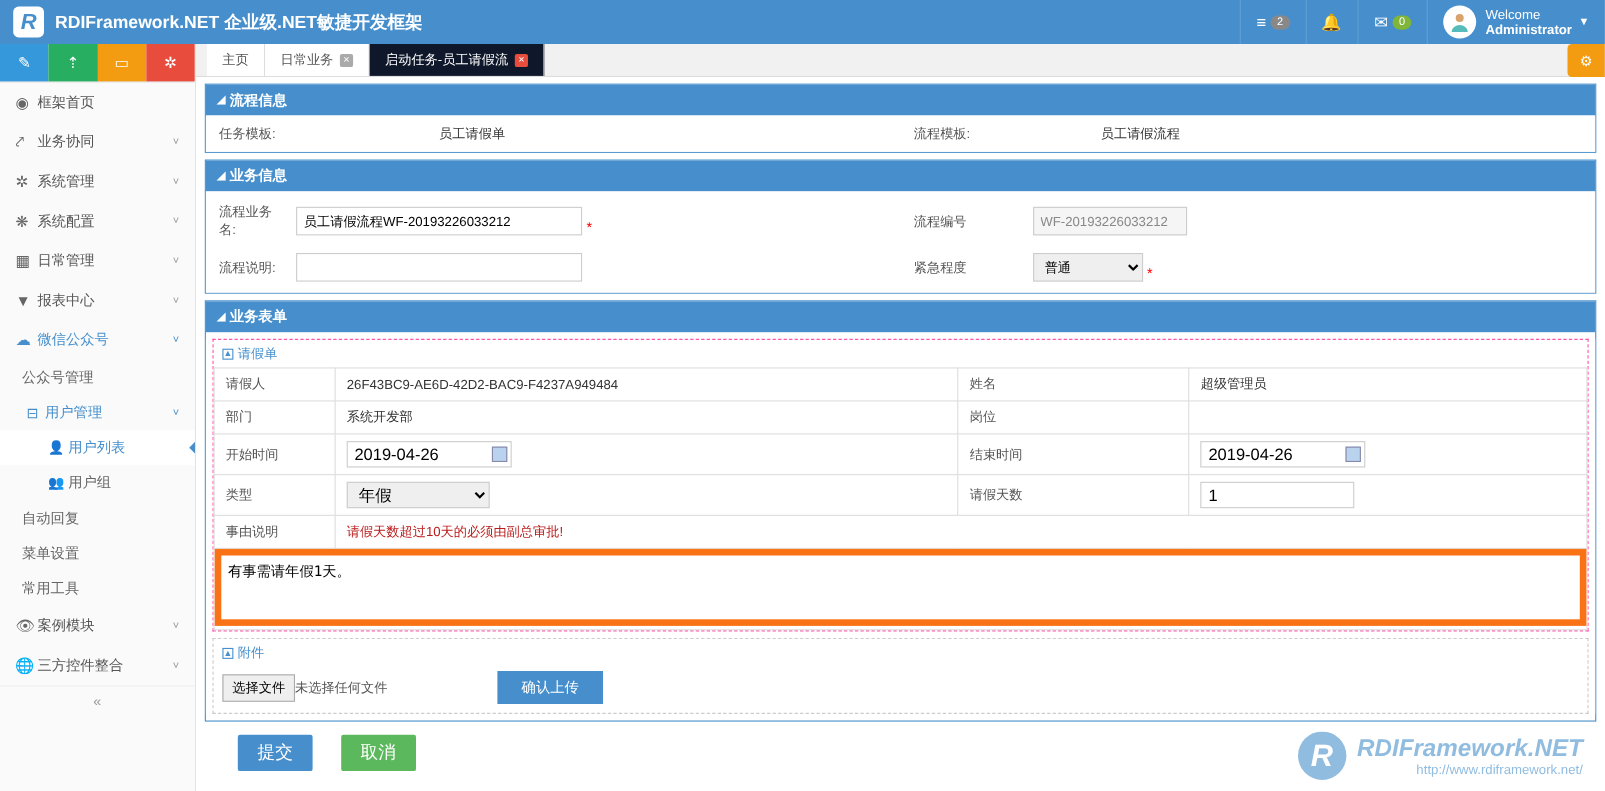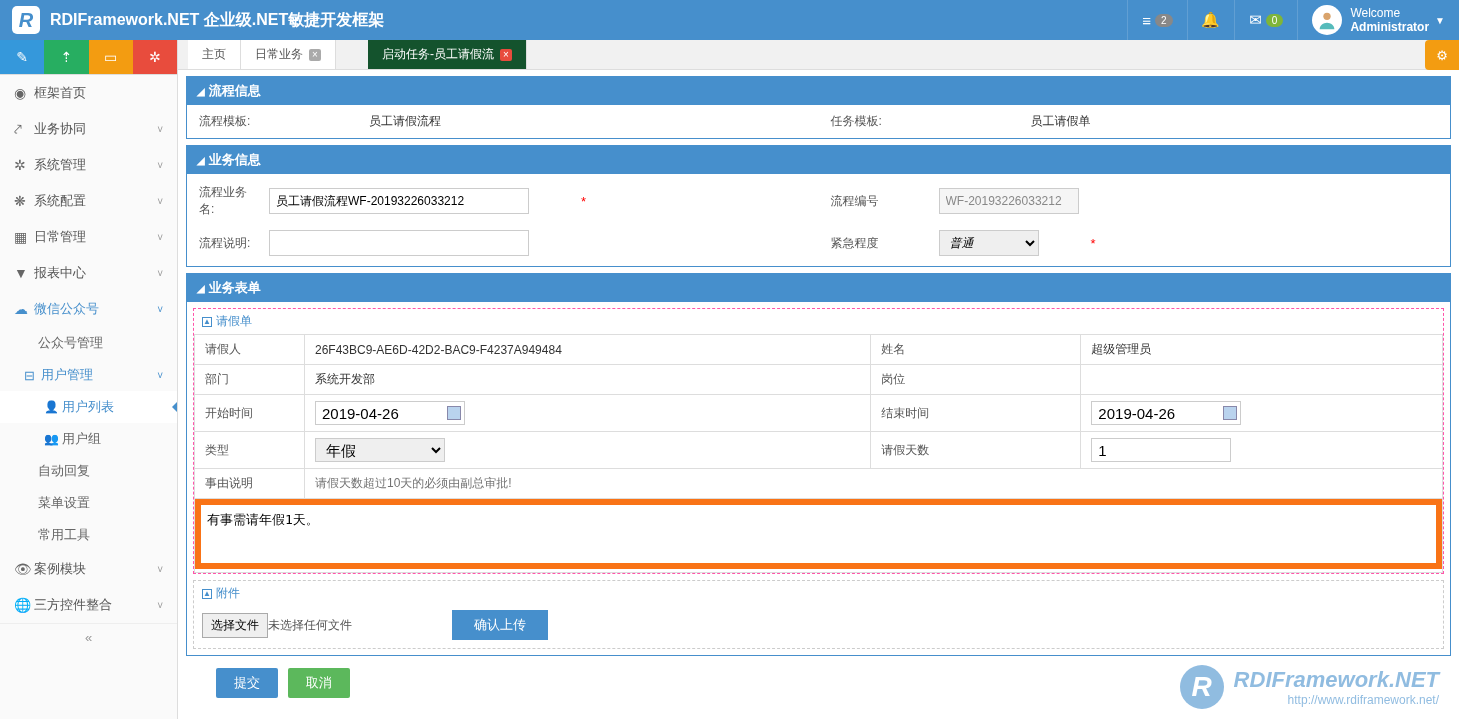--- a/index.html
+++ b/index.html
@@ -30,31 +30,31 @@
     .sb-tool.c2 { background: #27ae61; }
     .sb-tool.c3 { background: #f39c11; }
     .sb-tool.c4 { background: #e84c3d; }
     
     .sb-item { display: flex; align-items: center; height: 36px; padding: 0 14px; cursor: pointer; border-bottom: 0px solid #eee; color: #555; }
     .sb-item .icon { width: 20px; font-size: 14px; color: #666; }
     .sb-item .label { flex: 1; font-size: 13px; }
     .sb-item .chev { font-size: 10px; color: #999; }
     .sb-item.expanded .icon { color: #468fcc; }
     .sb-item.expanded .label { color: #468fcc; }
-    .sb-sub { padding: 0 14px 0 38px; height: 32px; display: flex; align-items: center; cursor: pointer; color: #666; font-size: 13px; }
+    .sb-sub { padding: 0 14px 0 20px; height: 32px; display: flex; align-items: center; cursor: pointer; color: #666; font-size: 13px; }
     .sb-sub.active { background: #fff; color: #468fcc; font-weight: 500; position: relative; }
     .sb-sub.active::after { content: ""; position: absolute; right: -1px; top: 50%; transform: translateY(-50%); border: 6px solid transparent; border-right-color: #468fcc; }
     .sb-sub .icon { width: 18px; font-size: 12px; }
     .sb-collapse { text-align: center; padding: 6px; border-top: 1px solid #eee; color: #999; cursor: pointer; }
     
     
     .main { flex: 1; display: flex; flex-direction: column; overflow: hidden; position: relative; }
     .tabs { height: 30px; background: #f1f1f1; border-bottom: 1px solid #ddd; display: flex; align-items: stretch; padding-left: 10px; position: relative; }
     .tab { padding: 0 14px; display: flex; align-items: center; font-size: 12px; border-right: 1px solid #ddd; cursor: pointer; background: #fff; position: relative; color: #555; }
-    .tab.active-blue { background: #14532d; color: #fff; margin-left: 32px; }
+    .tab.active-blue { background: #0f172a; color: #fff; }
     .tab .close { margin-left: 6px; font-size: 10px; background: #aaa; color: #fff; width: 12px; height: 12px; display: flex; align-items: center; justify-content: center; border-radius: 2px; }
     .tab.active-blue .close { background: #e84c3d; }
     .tab-gear { position: absolute; right: 0; top: 0; width: 34px; height: 30px; background: #f39c11; color: #fff; display: flex; align-items: center; justify-content: center; cursor: pointer; border-radius: 4px 0 0 4px; }
     
     
     .content { flex: 1; padding: 0 8px 8px 8px; overflow-y: auto; }
     .panel { border: 1px solid #468fcc; margin-top: 6px; }
     .panel-hd { background: #468fcc; color: #fff; padding: 5px 10px; font-size: 13px; font-weight: bold; display: flex; align-items: center; }
     .panel-hd .caret { margin-right: 4px; font-size: 10px; }
     .panel-bd { background: #fff; }
@@ -62,49 +62,49 @@
     .info-row { display: flex; }
     .info-cell { display: flex; border-bottom: 0px solid #eee; }
     .info-cell.half { width: 50%; }
     .info-label { width: 170px; padding: 8px 12px; color: #555; font-size: 12px; }
     .info-value { flex: 1; padding: 8px 12px; color: #333; font-size: 12px; }
     
     .form-row { display: flex; padding: 6px 0; }
     .form-cell { display: flex; align-items: center; }
     .form-cell.half { width: 50%; }
     .form-label { width: 82px; padding: 0 12px; text-align: left; font-size: 12px; color: #555; }
-    .form-control { flex: 1; padding-right: 14px; display: flex; align-items: center; gap: 48px; }
+    .form-control { flex: 1; padding-right: 14px; display: flex; align-items: flex-end; }
     .form-control input[type=text], .form-control select { height: 26px; padding: 2px 6px; border: 1px solid #ccc; font-size: 12px; width: 100%; }
     .form-control input.short { width: 260px; }
     .form-control input.medium { width: 140px; }
-    .form-control select.short { width: 100px; font-style: italic; }
+    .form-control select.short { width: 100px; }
     .form-control .req { color: red; margin-left: 4px; }
     .dateinput { position: relative; width: 150px; }
     .dateinput input { width: 100%; padding-right: 24px; }
     .dateinput .cal { position: absolute; right: 4px; top: 5px; width: 14px; height: 14px; background: linear-gradient(#b9d3ee,#b9d3ee); border: 1px solid #88a; }
     
     .sub-panel { border: 1px dashed #f5a; margin: 6px; }
     .sub-hd { padding: 4px 8px; color: #468fcc; font-size: 12px; display: flex; align-items: center; }
     .sub-hd .caret { margin-right: 4px; border: 1px solid #468fcc; width: 10px; height: 10px; display: flex; align-items: center; justify-content: center; font-size: 8px; }
     
     .data-table { width: 100%; border-collapse: collapse; font-size: 12px; }
     .data-table td { border: 1px solid #ddd; padding: 6px 10px; }
     .data-table .lbl { width: 110px; color: #555; }
     .data-table input, .data-table select { border: 1px solid #ccc; height: 24px; padding: 2px 6px; font-size: 15px; }
     .data-table input.num { width: 140px; }
     .data-table textarea { width: 100%; height: 70px; border: 6px solid #f97316; padding: 6px; font-size: 13px; resize: none; }
-    .red { color: #737373; }
+    .red { color: #b91c1c; }
     
     .file-row { display: flex; align-items: center; gap: 0; padding: 4px 8px 8px 8px; }
     .file-btn { border: 1px solid #aaa; background: #efefef; padding: 3px 8px; font-size: 12px; cursor: pointer; }
     .file-txt { font-size: 12px; color: #555; }
     .upload-btn { background: #468fcc; color: #fff; border: none; padding: 6px 22px; font-size: 13px; cursor: pointer; margin-left: 100px; }
     
     .actions { padding: 12px 30px; }
-    .btn { padding: 6px 18px; font-size: 13px; color: #fff; border: none; margin-right: 6px; cursor: pointer; border-radius: 2px; }
+    .btn { padding: 6px 18px; font-size: 16px; color: #fff; border: none; margin-right: 22px; cursor: pointer; border-radius: 2px; }
     .btn.primary { background: #468fcc; }
     .btn.cancel { background: #5cb85c; }
     
     .watermark { position: fixed; right: 20px; bottom: 10px; opacity: 0.6; font-size: 12px; color: #468fcc; text-align: right; pointer-events: none; }
     .watermark .big { font-size: 22px; font-weight: bold; font-style: italic; }
     .wm-row { display: flex; align-items: center; justify-content: flex-end; gap: 10px; }
     .wm-logo { width: 44px; height: 44px; border-radius: 50%; background: #468fcc; color: #fff; display: flex; align-items: center; justify-content: center; font-size: 28px; font-weight: bold; font-style: italic; }
   </style>
 </head>
 <body>
@@ -233,26 +233,26 @@
     <div class="content">
 
       <div class="panel">
         <div class="panel-hd">
             <span class="caret">◢</span>
             <span>流程信息</span>
           </div>
         <div class="panel-bd">
           <div class="info-row">
             <div class="info-cell half">
+              <div class="info-label" style="width:200px">任务模板:</div>
+              <div class="info-value">员工请假单</div>
+            </div>
+            <div class="info-cell half">
               <div class="info-label">流程模板:</div>
               <div class="info-value">员工请假流程</div>
-            </div>
-            <div class="info-cell half">
-              <div class="info-label" style="width:200px">任务模板:</div>
-              <div class="info-value">员工请假单</div>
             </div>
           </div>
         </div>
       </div>
 
       <div class="panel">
         <div class="panel-hd">
             <span class="caret">◢</span>
             <span>业务信息</span>
           </div>

